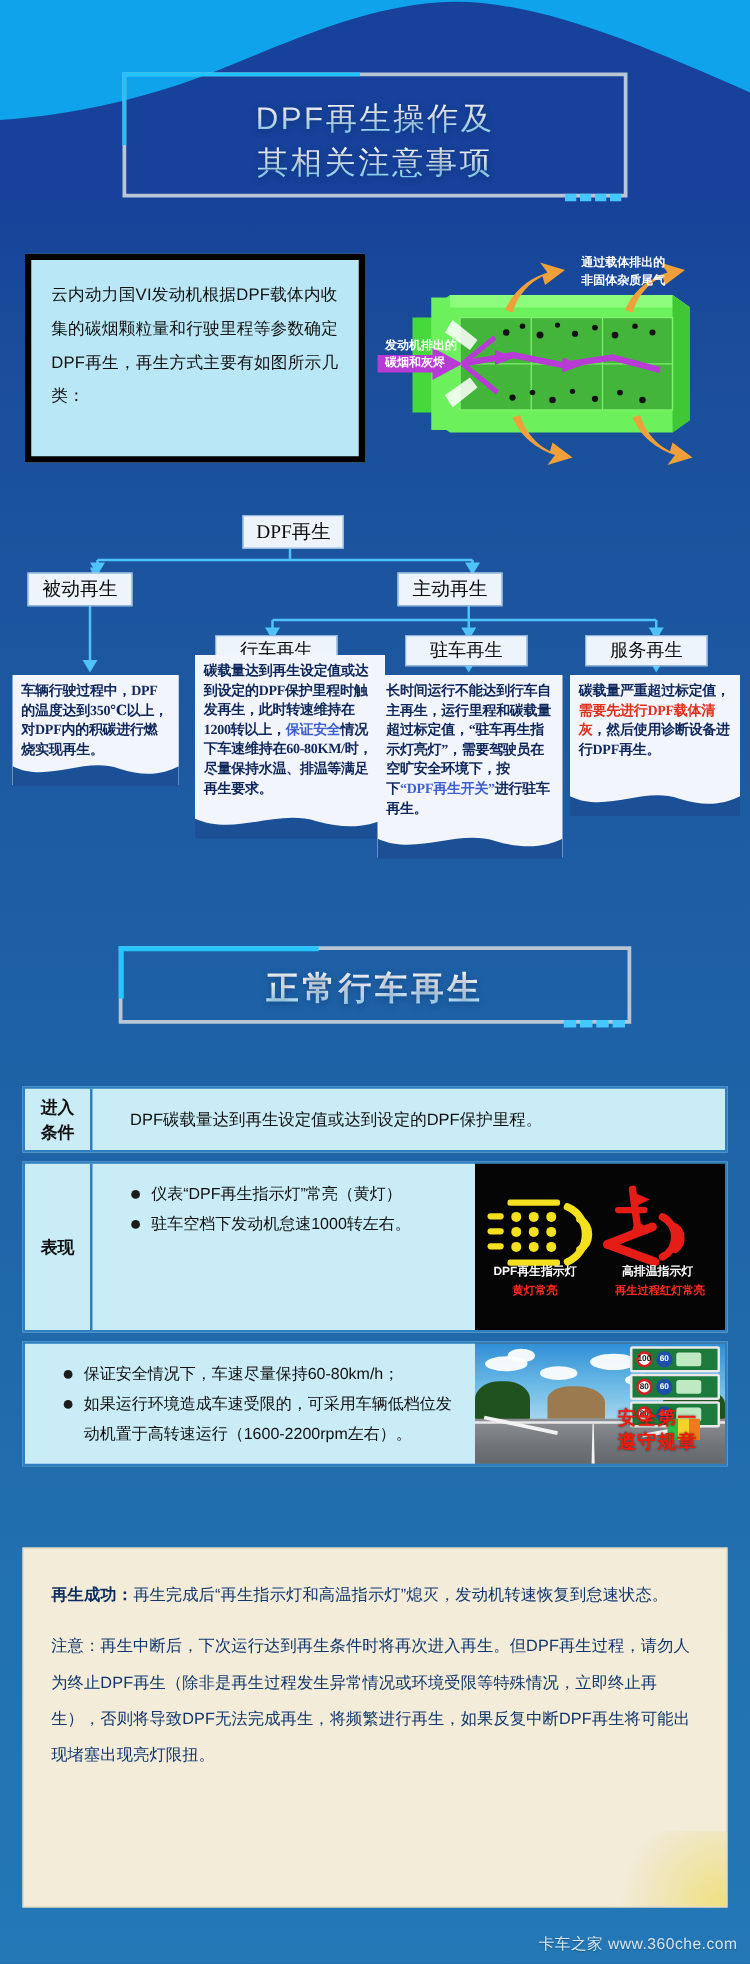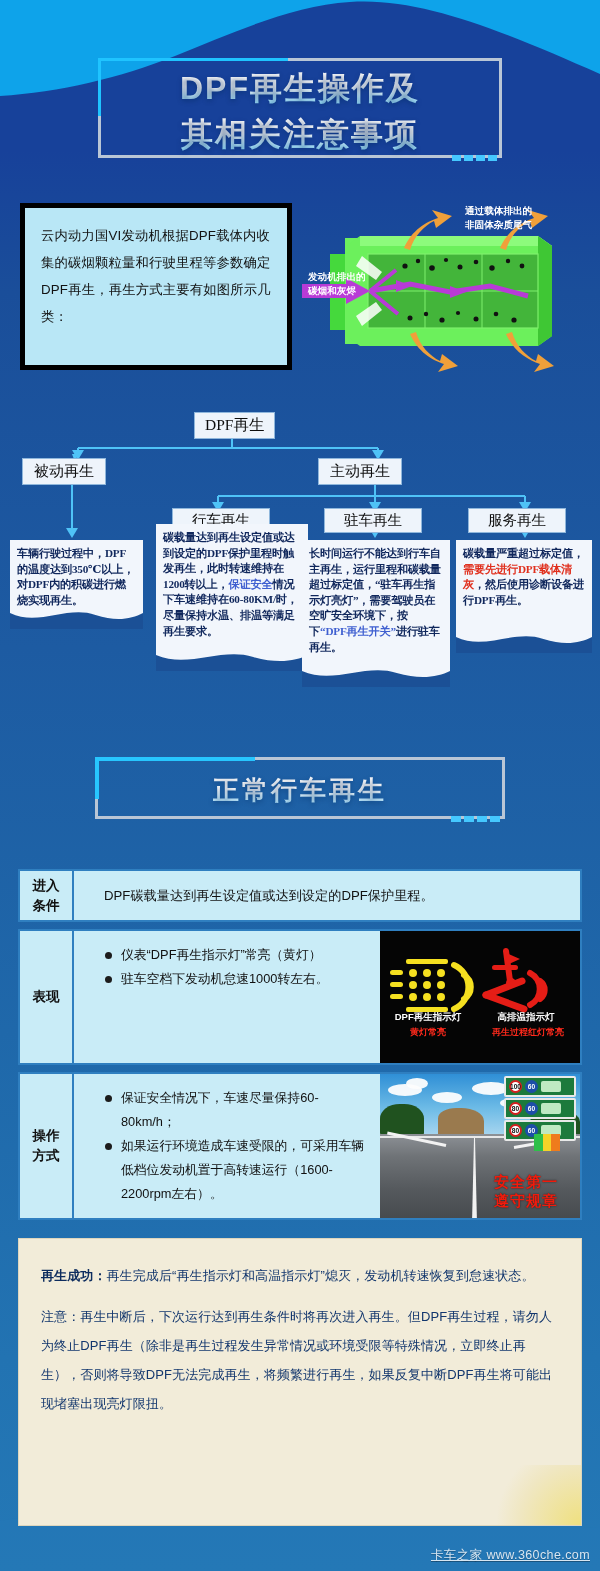--- a/index.html
+++ b/index.html
@@ -21,21 +21,21 @@
   
   #title-frame { position:absolute; left:98px; top:58px; width:404px; height:100px;
                  border:3px solid #b9c6d6; }
   #title-frame .edge-cyan-top { position:absolute; left:-3px; top:-3px; width:190px; height:3px; background:#1fc4ff; }
   #title-frame .edge-cyan-left { position:absolute; left:-3px; top:-3px; width:3px; height:58px; background:#1fc4ff; }
   #title-frame .dots { position:absolute; right:2px; bottom:-6px; display:flex; gap:3px; }
   #title-frame .dots i { display:block; width:9px; height:6px; background:#45c8ff; }
   #title-text { position:absolute; left:98px; top:66px; width:404px; height:92px;
                 display:flex; flex-direction:column; align-items:center; justify-content:center;
                 gap:2px; }
-  #title-text div { font-size:32px; font-weight:bold; letter-spacing:2px;
+  #title-text div { font-size:25px; font-weight:normal; letter-spacing:2px;
                     background:linear-gradient(180deg,#ffffff 0%,#ffffff 45%,#6fd6ff 100%);
                     -webkit-background-clip:text; background-clip:text; color:transparent;
                     text-shadow:0 2px 5px rgba(0,40,90,.45); }
 
   
   #intro-box { position:absolute; left:20px; top:203px; width:272px; height:167px;
                background:#b9e7f6; border:5px solid #000000; padding:14px 14px 0 16px; }
   #intro-box p { font-size:13.3px; line-height:27px; color:#121212; letter-spacing:.2px; }
 
   
@@ -133,21 +133,21 @@
   #note { position:absolute; left:18px; top:1238px; width:564px; height:288px;
           background:#f2ecd9; border:1px solid #ded6bd; padding:22px 22px 0 22px; }
   #note .np { font-size:13px; line-height:29px; color:#12366d; letter-spacing:.1px; }
   #note .np b { color:#0d2c5e; }
   #note .np.second { margin-top:12px; }
   #note-corner { position:absolute; right:0; bottom:0; width:96px; height:60px;
                  background:radial-gradient(circle at 100% 100%, #efe07f 0%, #f0e7c2 55%, #f2ecd9 75%); }
 
   
   #watermark { position:absolute; right:10px; bottom:7px; color:#d7e6f2; font-size:12.5px;
-               letter-spacing:.4px; text-shadow:0 1px 1px rgba(0,0,0,.3);text-decoration:underline; }
+               letter-spacing:.4px; text-shadow:0 1px 1px rgba(0,0,0,.3); }
 </style>
 </head>
 <body>
 
 <div id="bg-base"></div>
 <div id="bg-cyan-top"></div>
 <svg id="bg-wave-top" viewBox="0 0 600 190" preserveAspectRatio="none">
   <path d="M0,96 C60,92 120,78 175,56 C230,34 290,6 350,2 C420,-3 500,30 600,74 L600,190 L0,190 Z" fill="#17419a"></path>
 </svg>
 <div id="bg-body"></div>
@@ -374,24 +374,20 @@
           <div class="lamp-cap" style="left:2px; top:80px;">DPF再生指示灯</div>
           <div class="lamp-sub" style="left:0px; top:95px;">黄灯常亮</div>
           <div class="lamp-cap" style="left:100px; top:80px;">高排温指示灯</div>
           <div class="lamp-sub" style="left:100px; top:95px;">再生过程红灯常亮</div>
         </div>
       </div>
     </div>
   </div>
 
   <div class="trow">
-    <div class="tlabel">
-      <span>操作</span>
-      <span>方式</span>
-    </div>
     <div class="tbody">
       <div class="ttext">
         <ul>
           <li>保证安全情况下，车速尽量保持60-80km/h；</li>
           <li>如果运行环境造成车速受限的，可采用车辆低档位发动机置于高转速运行（1600-2200rpm左右）。</li>
         </ul>
       </div>
       <div class="media">
         <div id="highway">
           <div class="hw-sky"></div>

